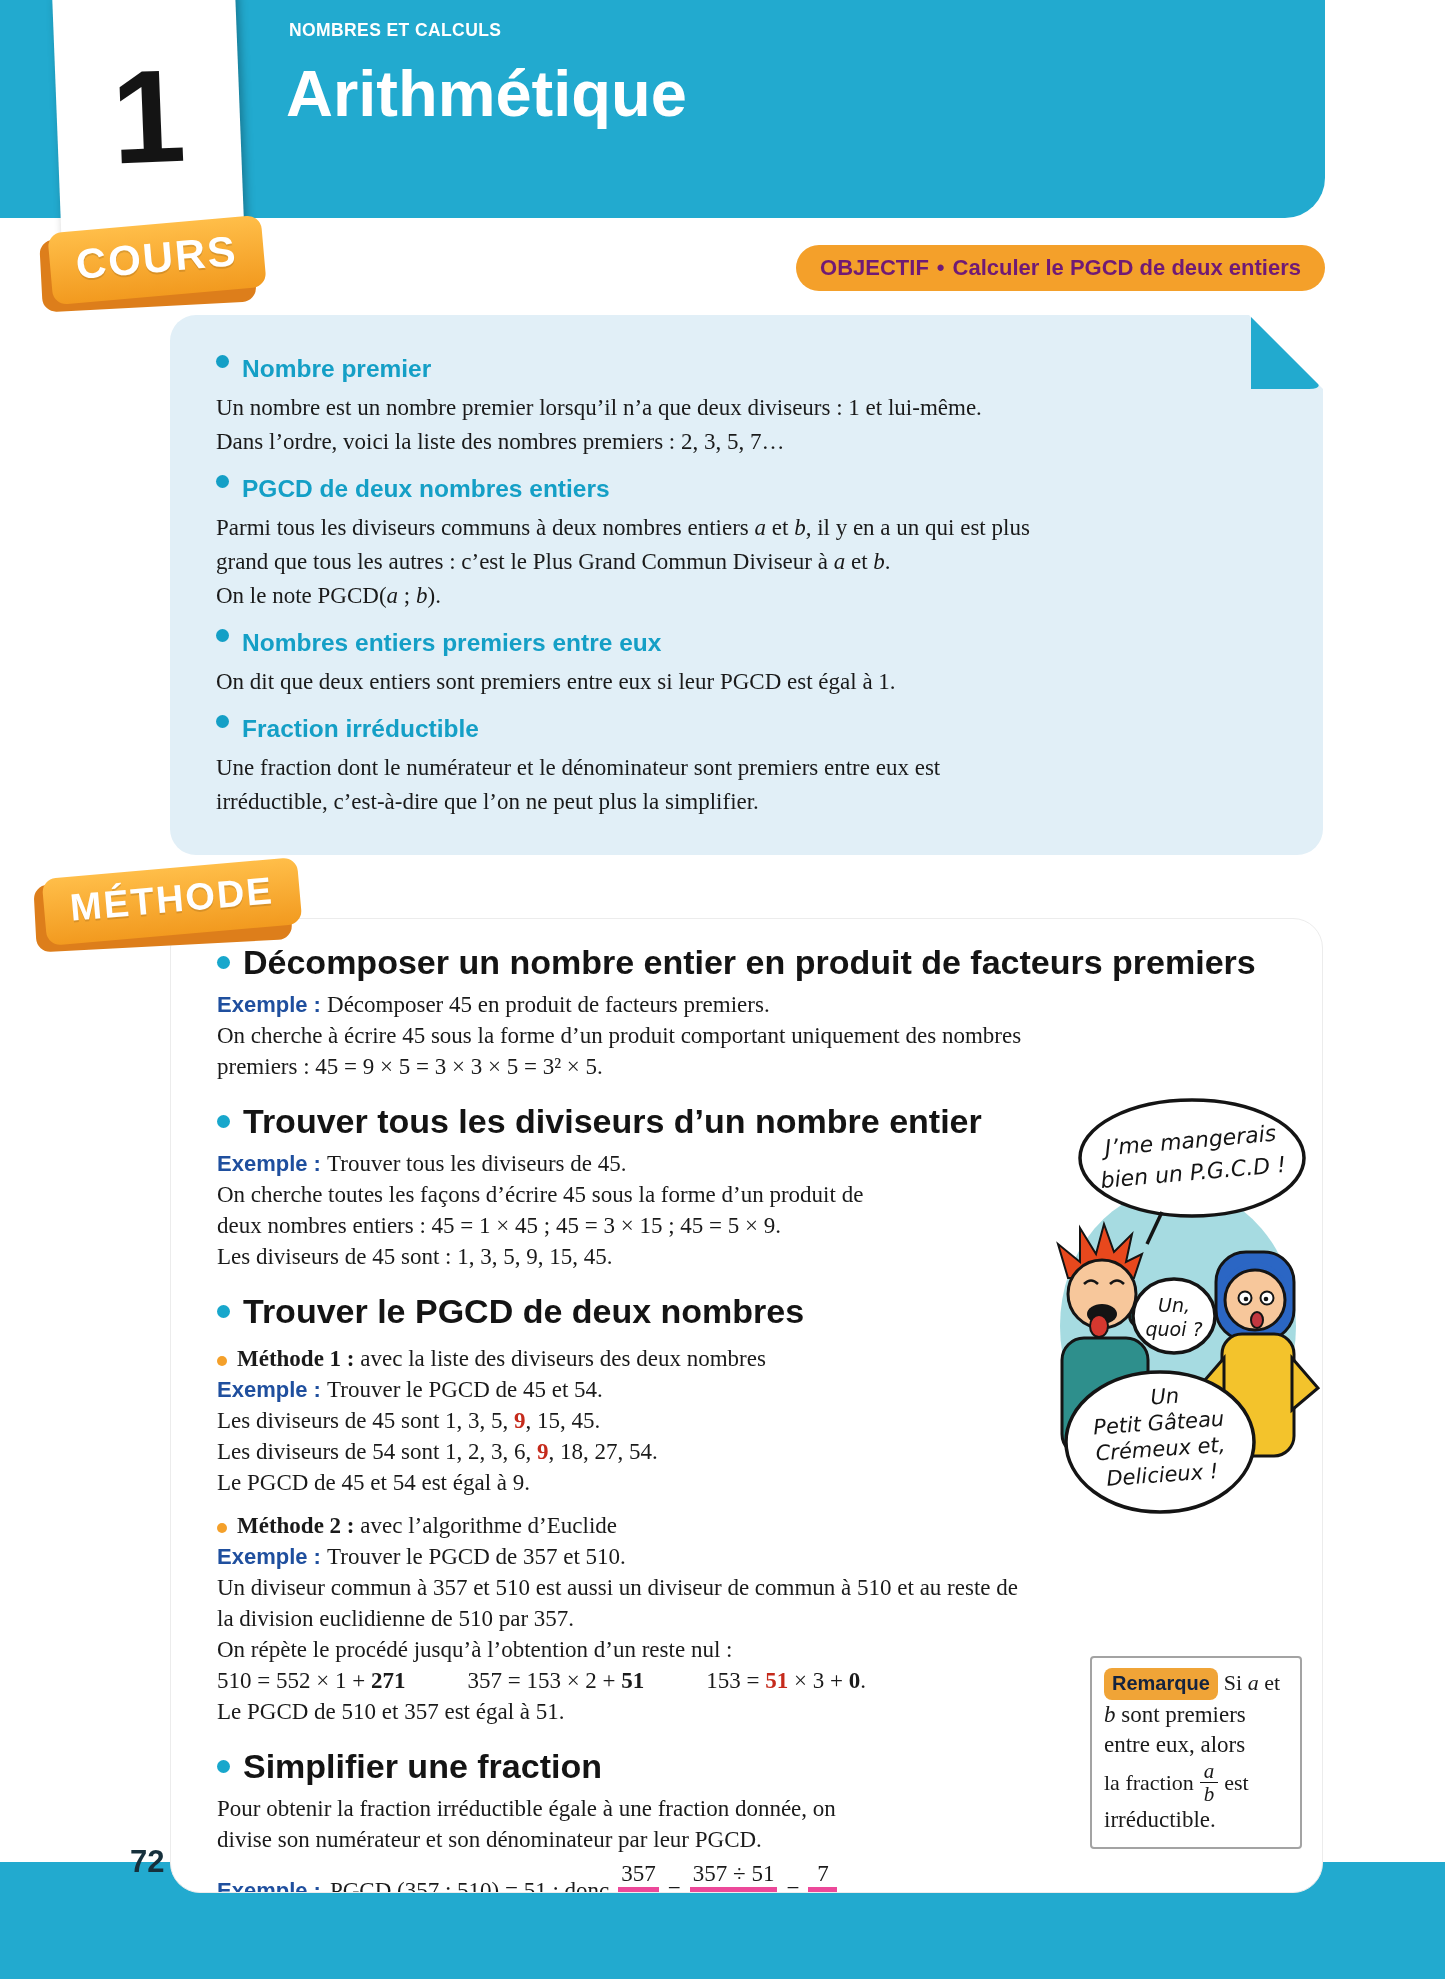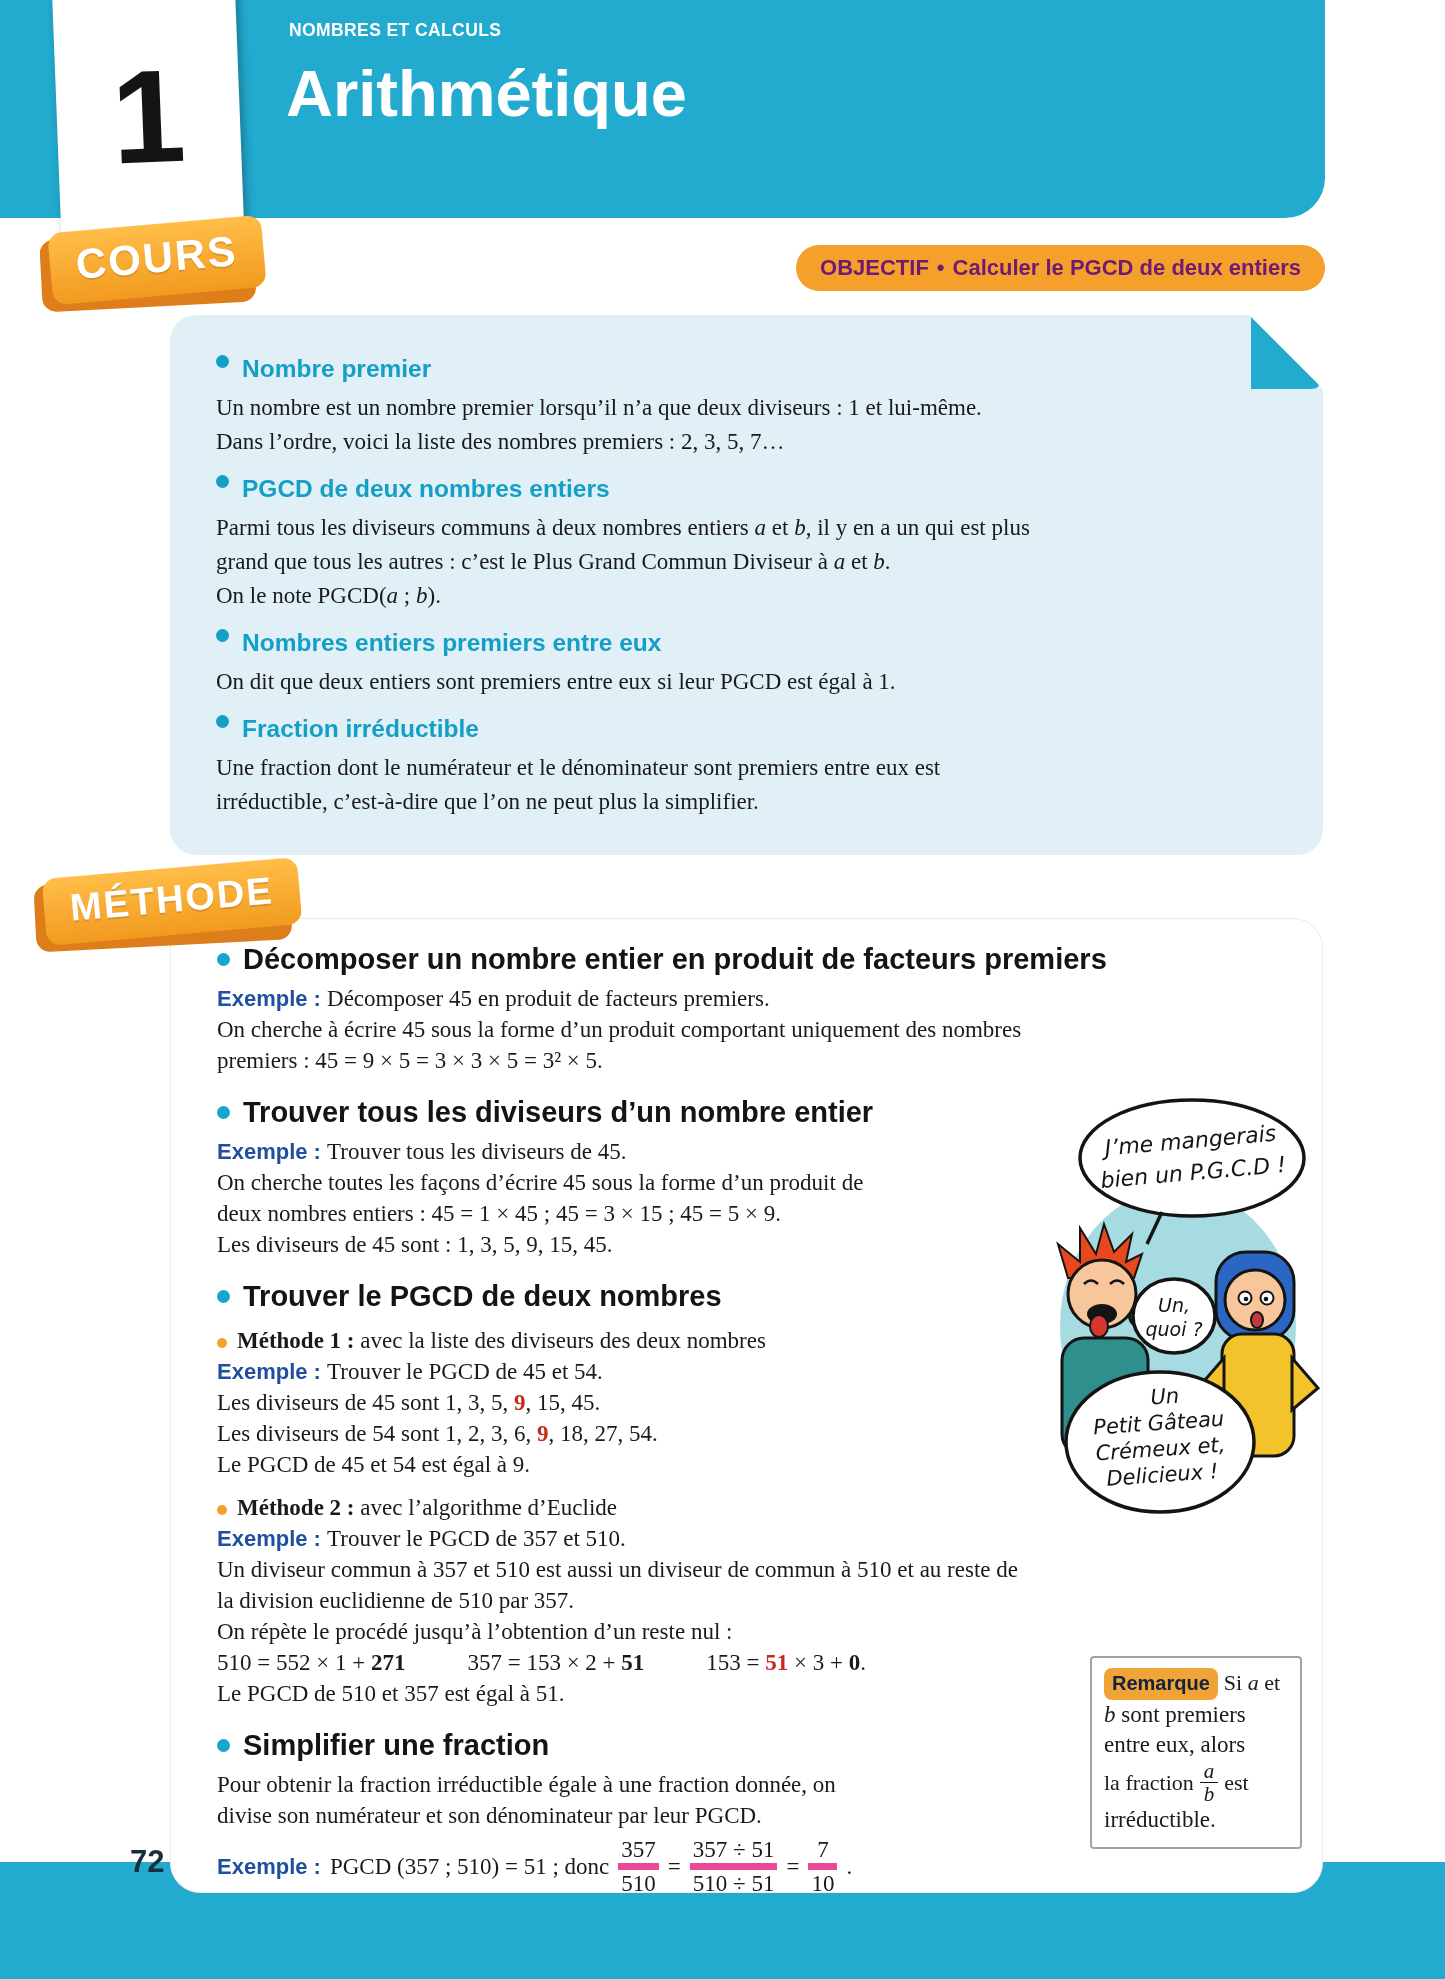--- a/index.html
+++ b/index.html
@@ -54,21 +54,21 @@
   .dot-orange{width:10px;height:10px;border-radius:50%;background:#f4a02a;flex:0 0 auto;margin-right:10px;}
 
   .line{font-size:23px;line-height:34px;white-space:nowrap;}
 
   
   .card-methode{position:absolute;left:170px;top:918px;width:1153px;height:975px;background:#ffffff;
         border:1px solid #ececec;border-radius:30px;box-sizing:border-box;
         padding:14px 40px 0 46px;z-index:2;overflow:hidden;}
   .card-methode .line{line-height:31px;}
   .h-ink{display:flex;align-items:center;gap:13px;font-family:"Liberation Sans",sans-serif;
-        font-weight:bold;font-size:29px;color:#141414;margin:20px 0 7px 0;}
+        font-weight:bold;font-size:34px;color:#141414;margin:20px 0 7px 0;}
   .h-ink:first-child{margin-top:10px;}
   .sub-line{display:flex;align-items:baseline;margin-top:12px;}
 
   .seg-i{font-style:italic;}
   .seg-b{font-weight:bold;}
   .seg-red{font-weight:bold;color:#c52a1b;}
   .seg-ex{font-family:"Liberation Sans",sans-serif;font-weight:bold;font-size:22px;color:#1f4f9e;}
 
   .eq-row{display:flex;gap:62px;font-size:23px;line-height:31px;white-space:nowrap;}
 

